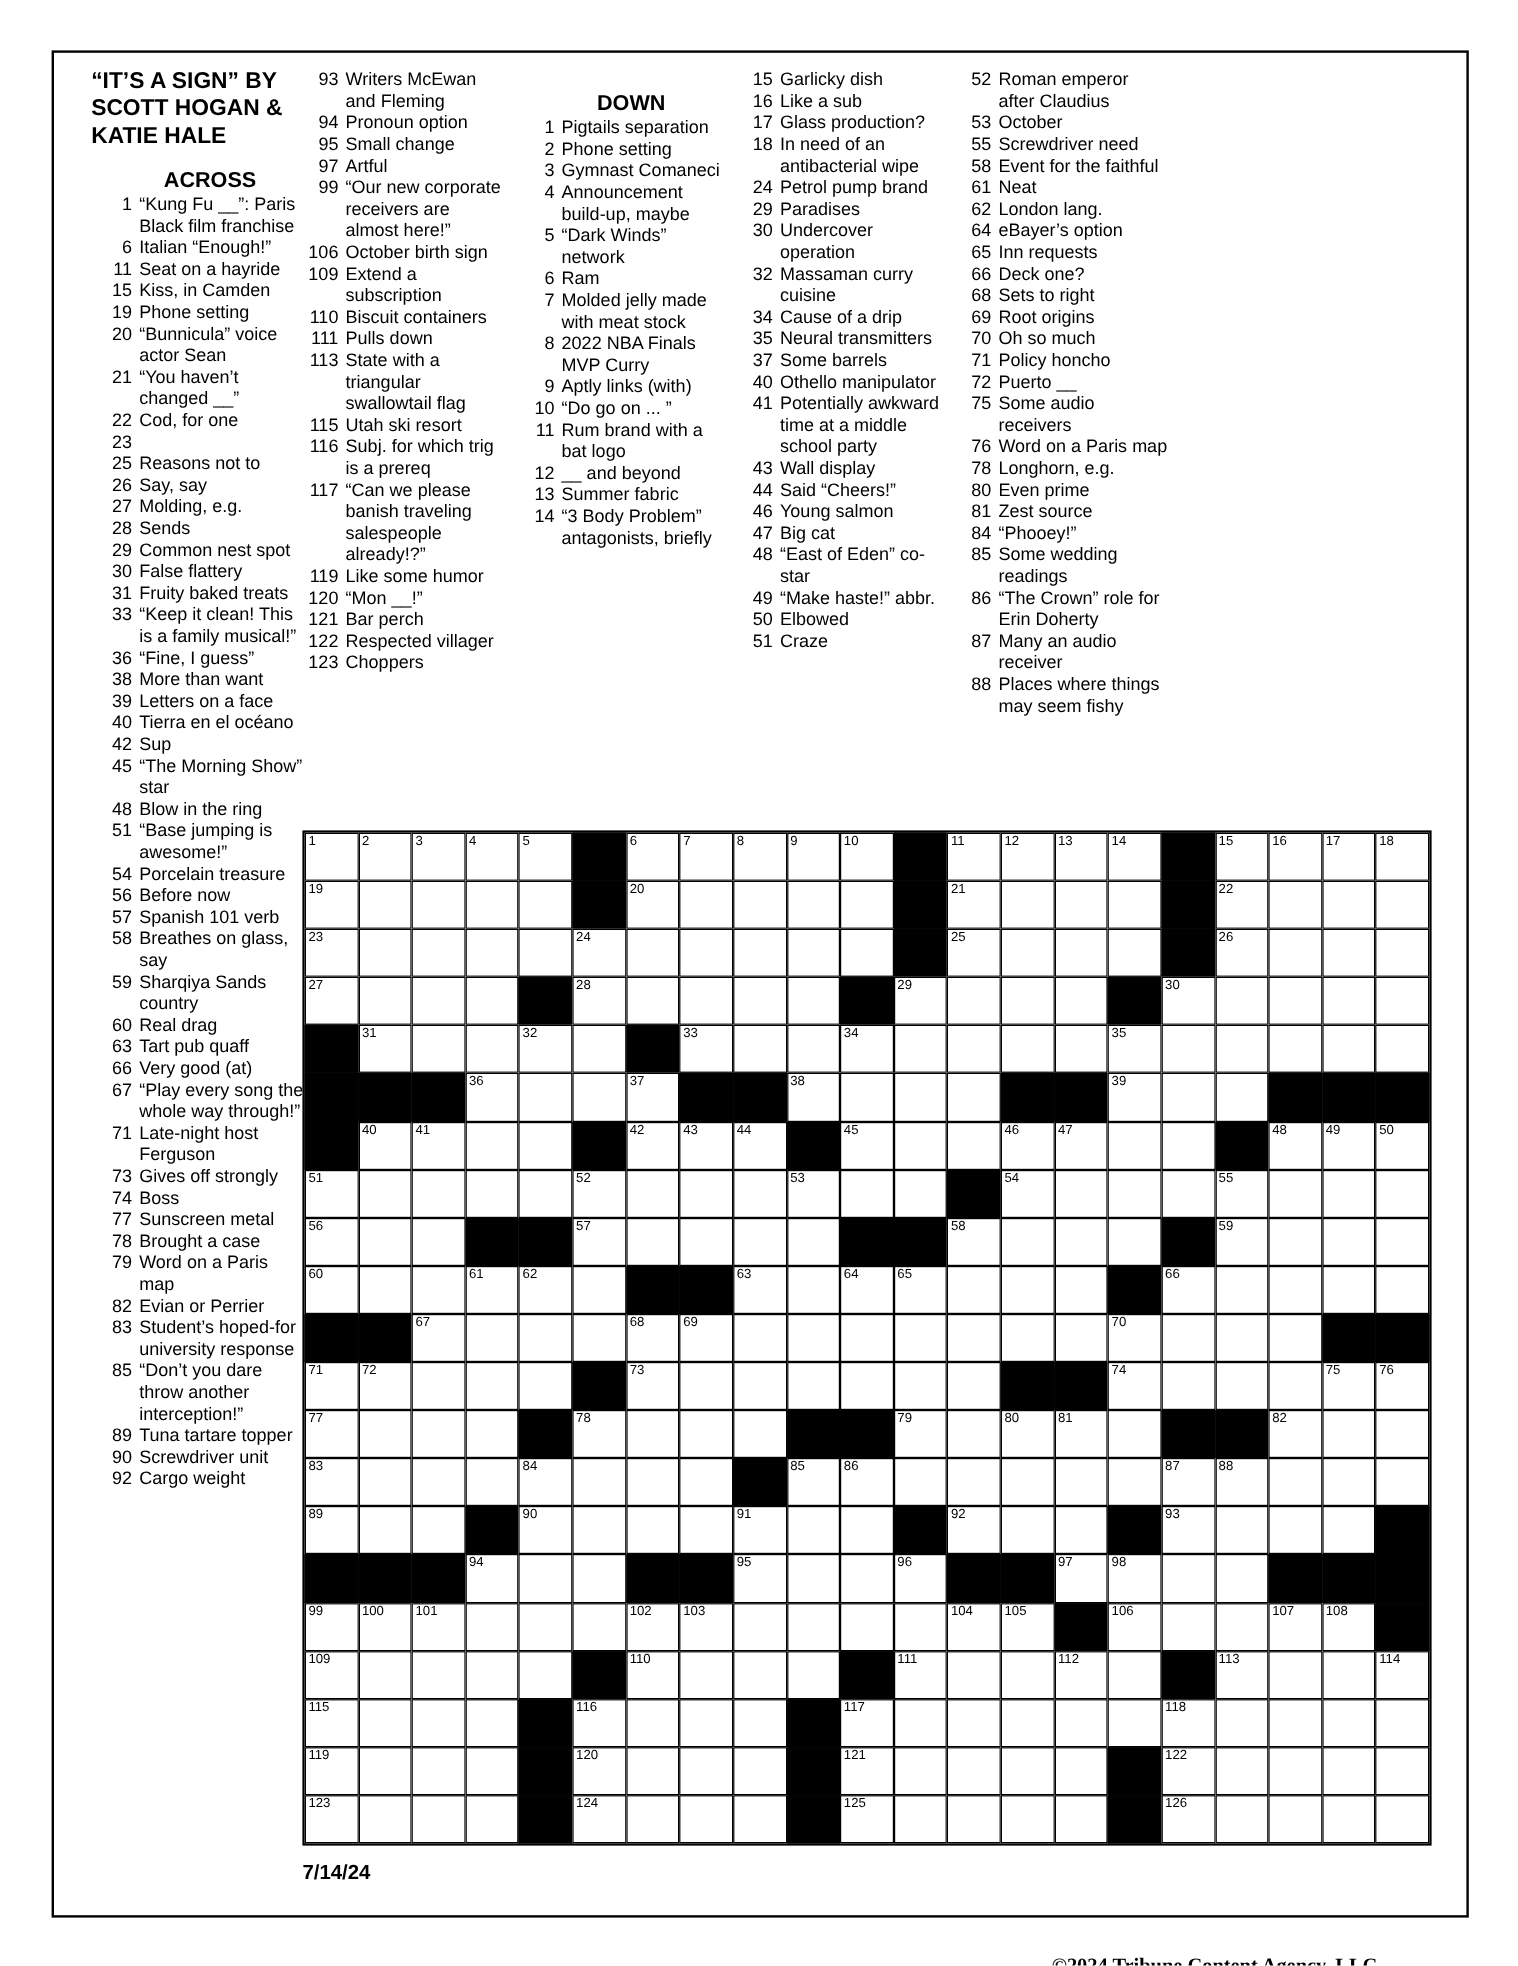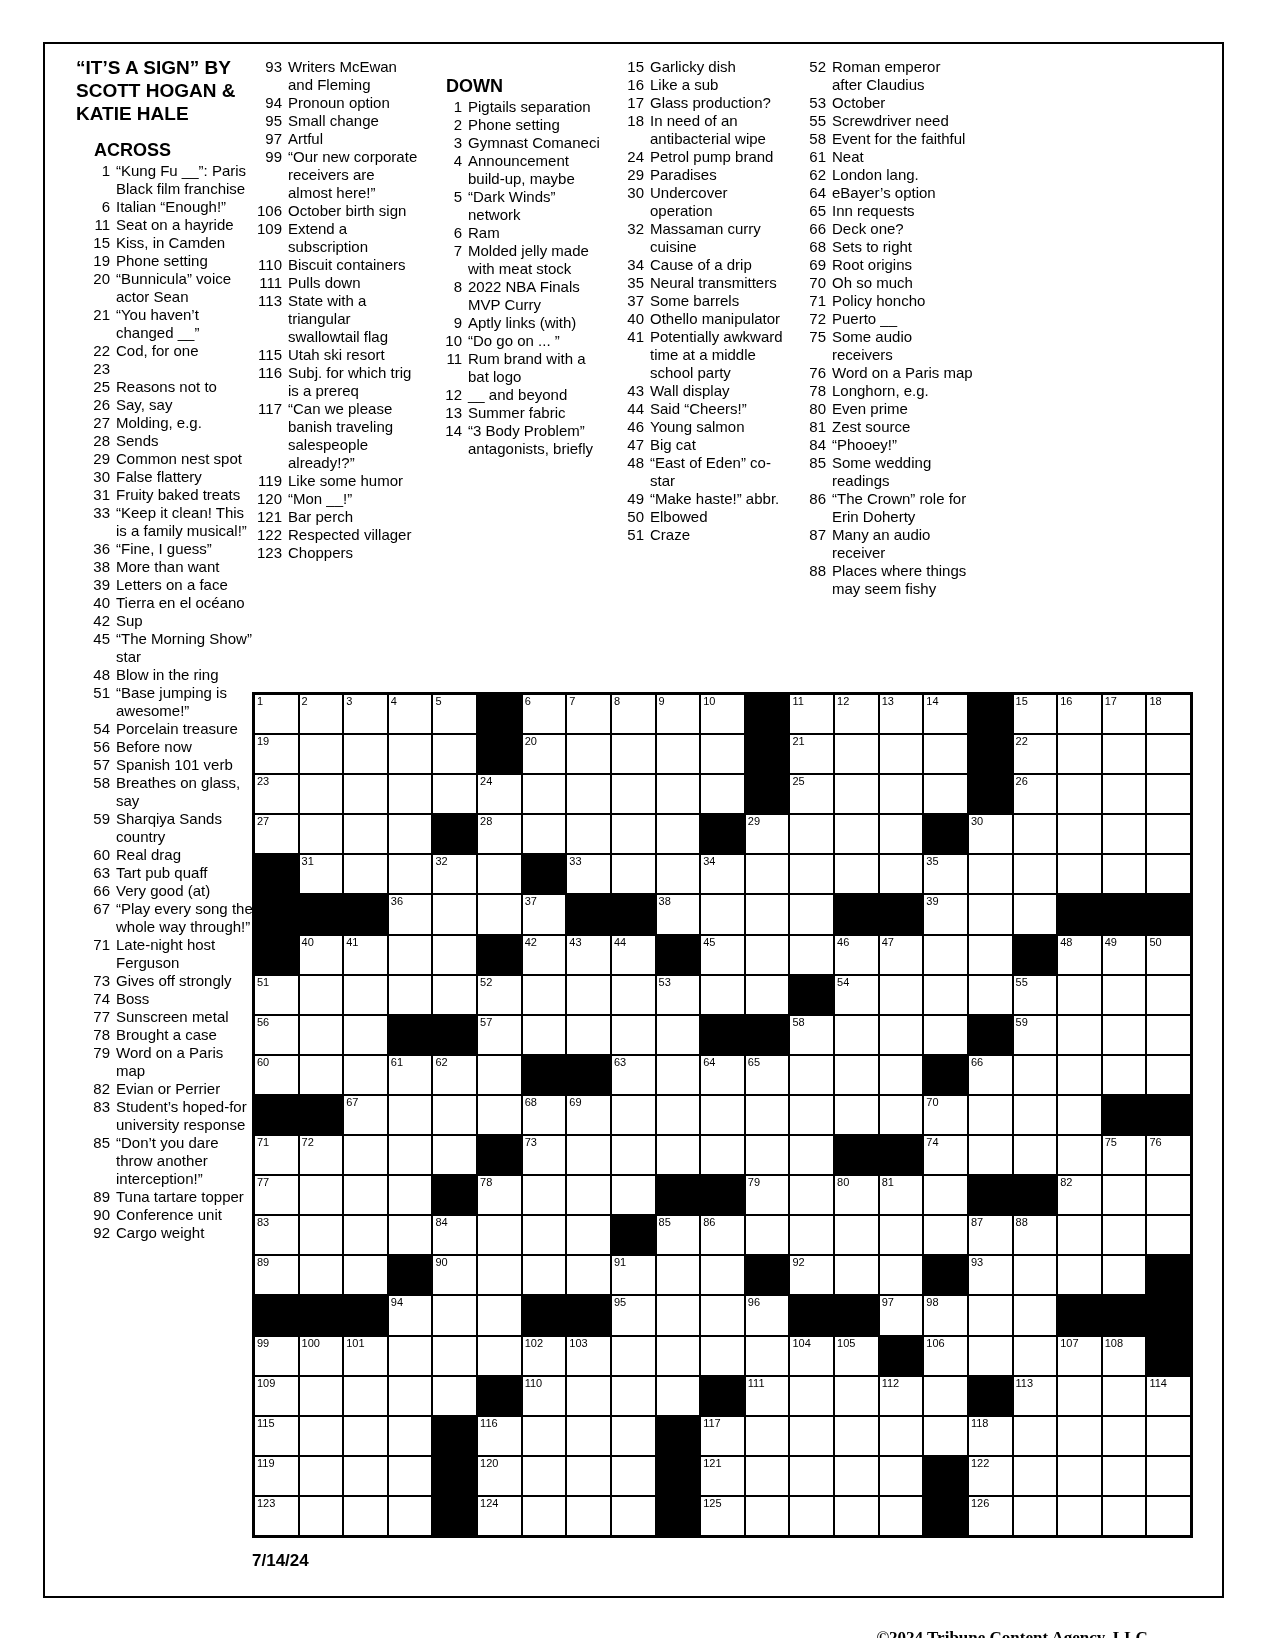--- a/index.html
+++ b/index.html
@@ -8,21 +8,21 @@
   #page-frame{position:absolute;left:43px;top:42px;width:1177px;height:1552px;
        border:2px solid #000;}
   .col{position:absolute;}
   #col1{left:62px;top:56px;width:180px;margin-left:14px;}
   #col2{left:248px;top:58px;width:172px;}
   #col3{left:428px;top:58px;width:178px;}
   #col4{left:616px;top:58px;width:172px;}
   #col5{left:798px;top:58px;width:176px;}
   #col6{left:980px;top:58px;width:176px;}
   #puzzle-title{font-weight:bold;font-size:19px;line-height:23px;margin-bottom:15px;}
-  .heading{font-weight:bold;font-size:18px;line-height:20px;
+  .heading{font-weight:bold;font-size:18px;line-height:20px;text-align:center;
        padding-left:18px;margin:2px 0 2px 0;}
   .clue{display:flex;font-size:15px;line-height:18px;}
   .clue .num{flex:0 0 34px;text-align:right;padding-right:6px;}
   .c-narrow .num{flex:0 0 28px;}
   .clue .txt{flex:1 1 auto;}
   #grid{position:absolute;left:252px;top:692px;width:941px;height:846px;
        display:grid;grid-template-columns:repeat(21,1fr);grid-auto-rows:1fr;
        border:2px solid #000;background:#fff;box-sizing:border-box;}
   .gcell{border:1px solid #000;position:relative;box-sizing:border-box;background:#fff;}
   .gcell.black{background:#000;}
@@ -214,21 +214,21 @@
       <div class="clue">
         <span class="num">85</span>
         <span class="txt">“Don’t you dare throw another interception!”</span>
       </div>
       <div class="clue">
         <span class="num">89</span>
         <span class="txt">Tuna tartare topper</span>
       </div>
       <div class="clue">
         <span class="num">90</span>
-        <span class="txt">Conference unit</span>
+        <span class="txt">Screwdriver unit</span>
       </div>
       <div class="clue">
         <span class="num">92</span>
         <span class="txt">Cargo weight</span>
       </div>
     </div>
 </div>
 
 <div id="col2" class="col">
   <div>

